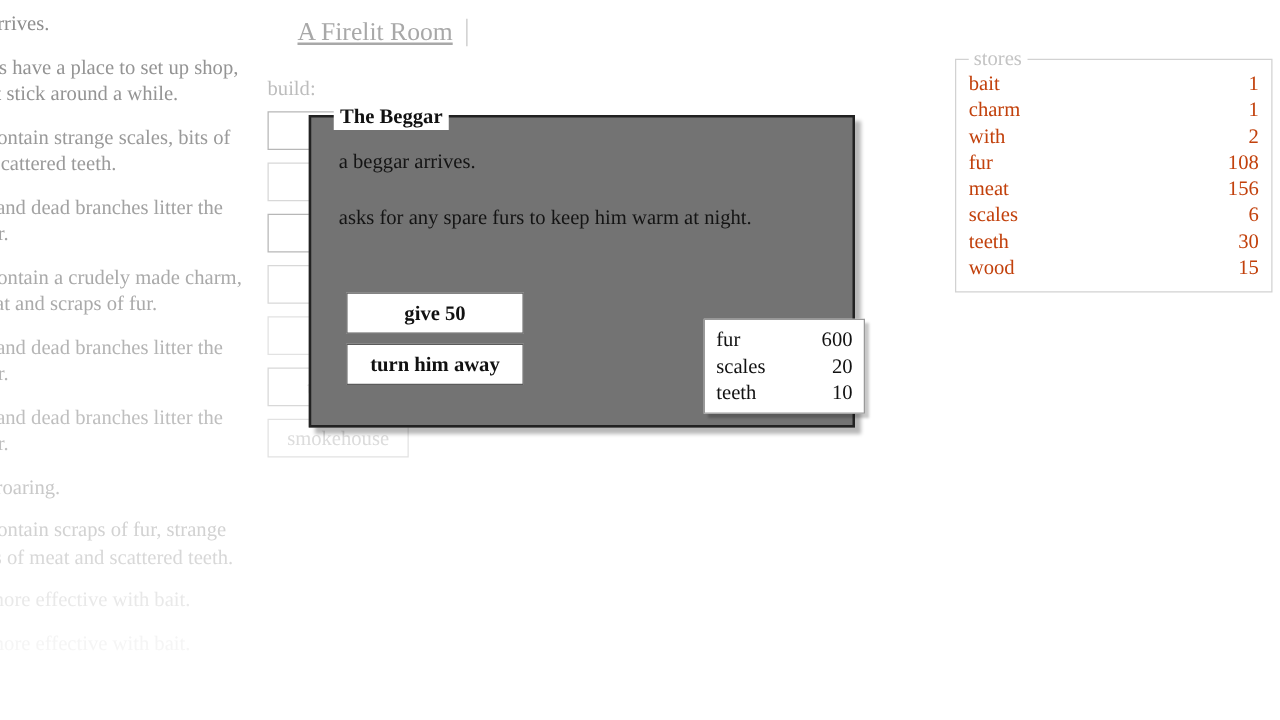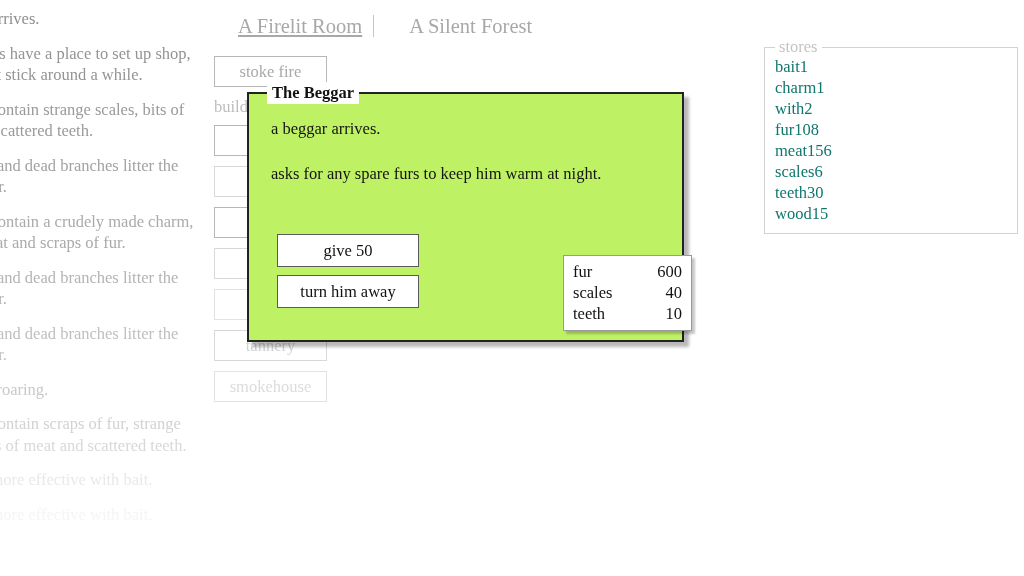--- a/index.html
+++ b/index.html
@@ -145,36 +145,37 @@
     left: 10px;
     top: -11px;
     background: #ffffff;
     padding: 0 4px;
     font-size: 16.5px;
     color: #c4c4c4;
     line-height: 20px;
   }
   .store-row {
     display: flex;
+    justify-content: space-between;
     font-size: 16.5px;
     line-height: 21px;
-    color: #0f766e;
+    color: #c2410c;
   }
   .store-name { text-align: left; }
   .store-val { text-align: right; }
 
   
   #event {
     position: absolute;
     left: 247px;
     top: 92px;
     width: 437px;
     height: 250px;
     box-sizing: border-box;
-    background: #bef264;
+    background: #737373;
     border: 2px solid #222222;
     box-shadow: 5px 5px 3px rgba(0,0,0,0.28);
     z-index: 30;
   }
   #event-title {
     position: absolute;
     left: 18px;
     top: -12px;
     background: #ffffff;
     padding: 0 5px;
@@ -197,20 +198,21 @@
   #event-buttons {
     position: absolute;
     left: 28px;
     top: 140px;
     width: 390px;
   }
   .ebtn-row {
     display: flex;
     align-items: center;
     gap: 12px;
+    font-weight: bold;
   }
   .ebtn {
     position: relative;
     box-sizing: border-box;
     width: 142px;
     height: 33px;
     border: 1px solid #5b5b5b;
     background: #ffffff;
     color: #111111;
     font-size: 16.5px;
@@ -262,25 +264,23 @@
         <li class="notify-item f8">the traps contain scraps of fur, strange scales, bits of meat and scattered teeth.</li>
         <li class="notify-item f9">traps are more effective with bait.</li>
         <li class="notify-item f10">traps are more effective with bait.</li>
       </ul>
     <div id="notify-fade"></div>
   </div>
 
   <div id="header">
     <span class="loc-tab active">A Firelit Room</span>
     <span class="loc-sep"></span>
-    <span class="loc-tab">A Silent Forest</span>
   </div>
 
   <div id="room">
-    <div class="btn strong">stoke fire</div>
     <div id="build-label">build:</div>
     <div id="build-buttons">
         <div class="btn strong"></div>
         <div class="btn dim"></div>
         <div class="btn strong"></div>
         <div class="btn dim"></div>
         <div class="btn faint">trap</div>
         <div class="btn dim">tannery</div>
         <div class="btn faint">smokehouse</div>
       </div>
@@ -341,21 +341,21 @@
   </div>
 
   <div id="cost-tooltip">
     <div id="cost-rows">
         <div class="cost-row">
           <span class="cost-name">fur</span>
           <span class="cost-val">600</span>
         </div>
         <div class="cost-row">
           <span class="cost-name">scales</span>
-          <span class="cost-val">40</span>
+          <span class="cost-val">20</span>
         </div>
         <div class="cost-row">
           <span class="cost-name">teeth</span>
           <span class="cost-val">10</span>
         </div>
       </div>
   </div>
 
 </div>
 

